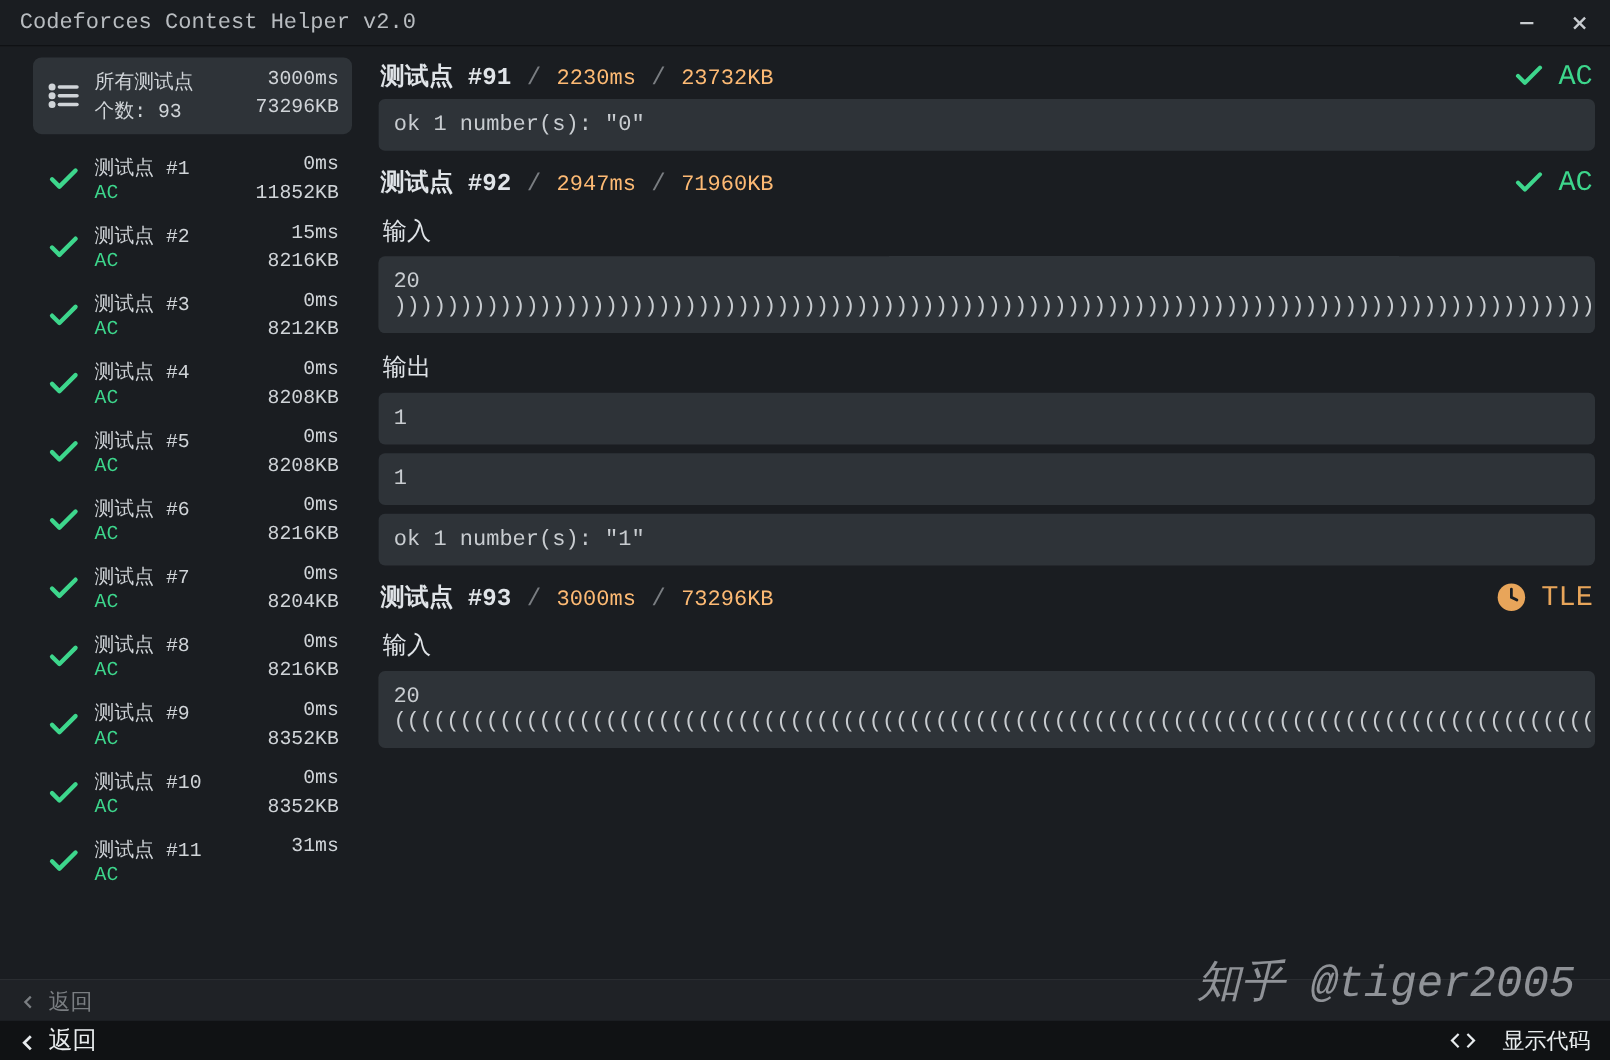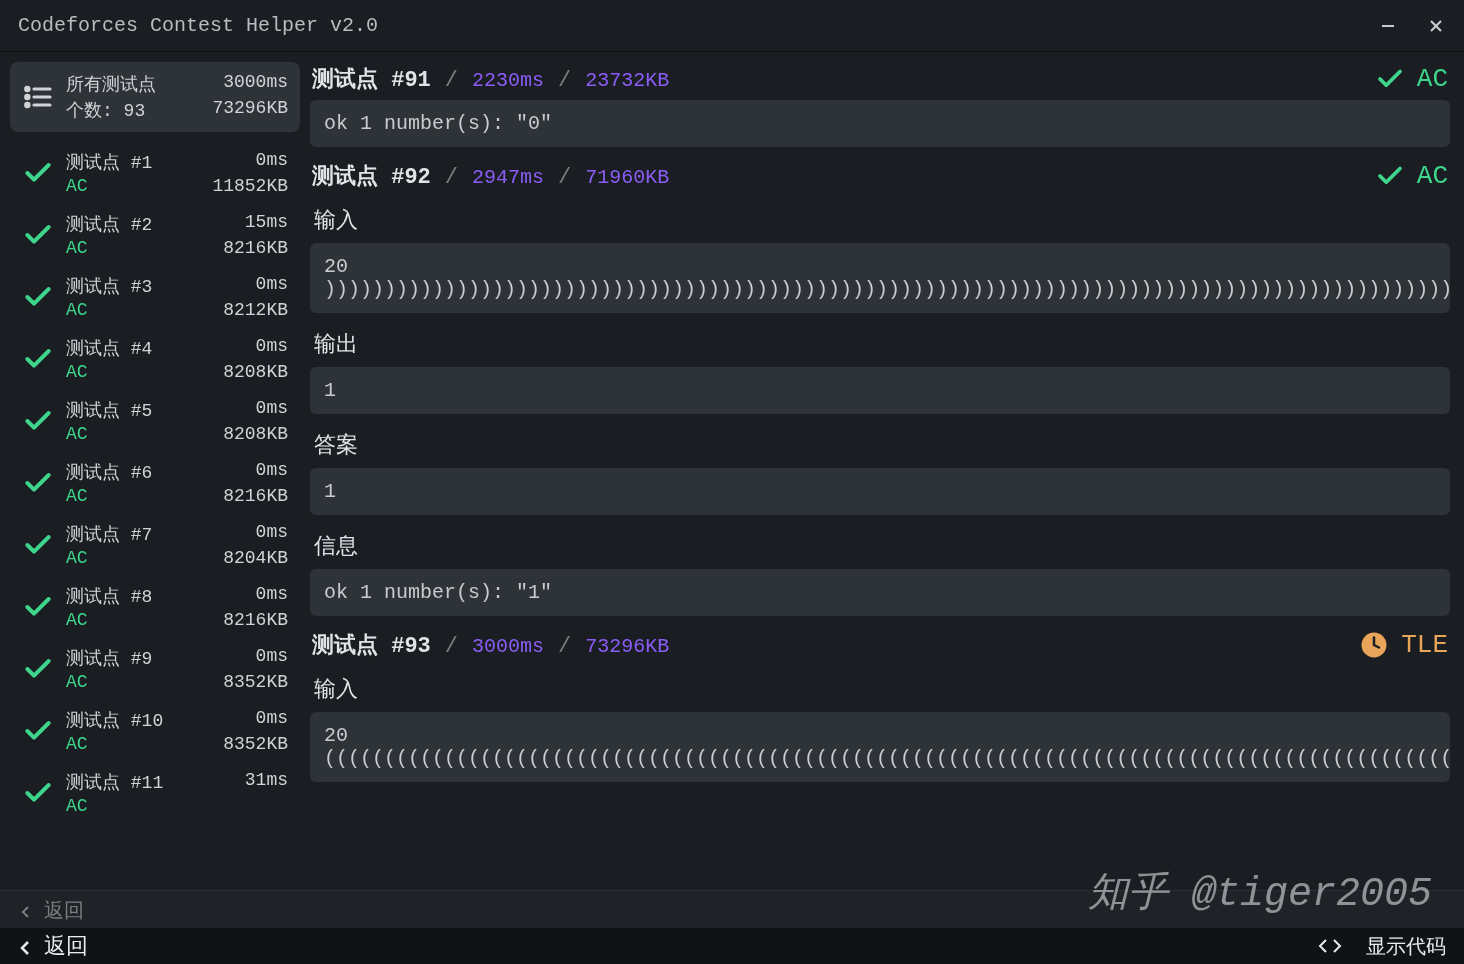--- a/index.html
+++ b/index.html
@@ -6,38 +6,39 @@
 body {
   font-family: 'Consolas', 'Monaco', 'Courier New', monospace;
   background: #1a1d21;
   color: #c8ccd0;
   width: 1464px;
   height: 964px;
   overflow: hidden;
   position: relative;
 }
 .titlebar {
-  height: 52px;
+  height: 42px;
   display: flex;
   align-items: center;
   justify-content: space-between;
   padding: 0 18px;
   background: #1a1d21;
   border-bottom: 1px solid #0f1113;
 }
 .title { font-size: 20px; color: #b8bcc0; }
 .window-controls { display: flex; gap: 28px; align-items: center; }
 .win-btn { width: 20px; height: 20px; color: #c8ccd0; cursor: pointer; display: flex; align-items: center; justify-content: center; }
 .win-btn svg { width: 16px; height: 16px; }
 
 .content {
   display: flex;
   height: 848px;
   padding: 10px;
-  gap: 10px;
+  gap: 24px;
+  margin-left: 20px;
 }
 .sidebar {
   width: 290px;
   display: flex;
   flex-direction: column;
   gap: 6px;
   overflow: hidden;
   position: relative;
 }
 .sidebar-scroll {
@@ -95,21 +96,21 @@
 .test-header {
   display: flex;
   align-items: center;
   justify-content: space-between;
   padding: 2px 2px;
   margin-bottom: 4px;
 }
 .test-title-group { display: flex; align-items: baseline; gap: 14px; font-size: 22px; }
 .test-title { color: #e0e4e8; font-weight: 700; }
 .sep { color: #7a7e82; }
-.meta { color: #8b5cf6; font-size: 20px; }
+.meta { color: #fdba74; font-size: 20px; }
 .status-group { display: flex; align-items: center; gap: 12px; font-size: 26px; }
 .status-ac { color: #3dd68c; }
 .status-tle { color: #e8a55a; }
 .status-icon { width: 30px; height: 30px; }
 .status-icon svg { width: 100%; height: 100%; }
 
 .section-label { font-size: 22px; color: #e0e4e8; padding: 8px 4px; font-weight: 500; }
 .code-box {
   background: #2e3338;
   border-radius: 6px;
@@ -443,23 +444,21 @@
               </svg>
           </div>
           <span>AC</span>
         </div>
       </div>
       <div class="section-label">输入</div>
       <div class="code-box">20
 ))))))))))))))))))))))))))))))))))))))))))))))))))))))))))))))))))))))))))))))))))))))))))))))))))))))))))))))))))))))))))))))))))))))))))))))</div>
       <div class="section-label">输出</div>
       <div class="code-box">1</div>
-      <div class="section-label">答案</div>
       <div class="code-box">1</div>
-      <div class="section-label">信息</div>
       <div class="code-box">ok 1 number(s): "1"</div>
     </div>
 
     <div class="test-block">
       <div class="test-header">
         <div class="test-title-group">
           <span class="test-title">测试点 #93</span>
           <span class="sep">/</span>
           <span class="meta">3000ms</span>
           <span class="sep">/</span>

